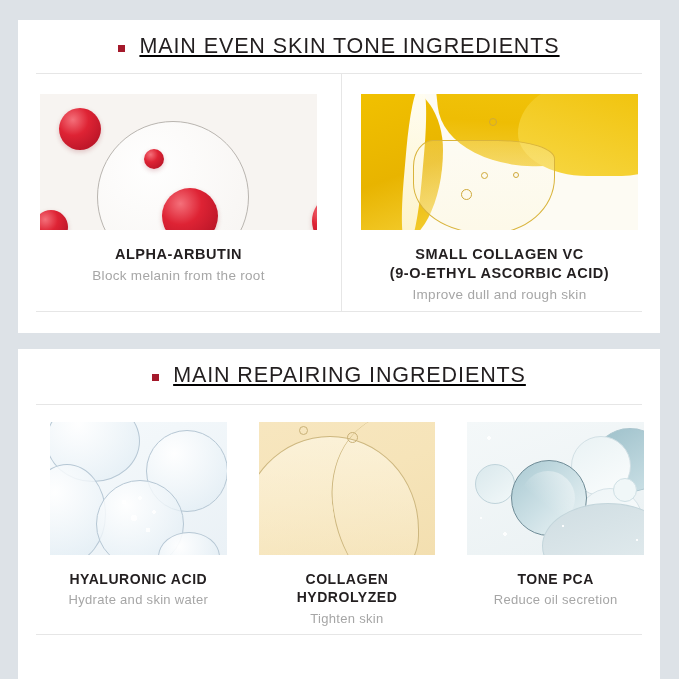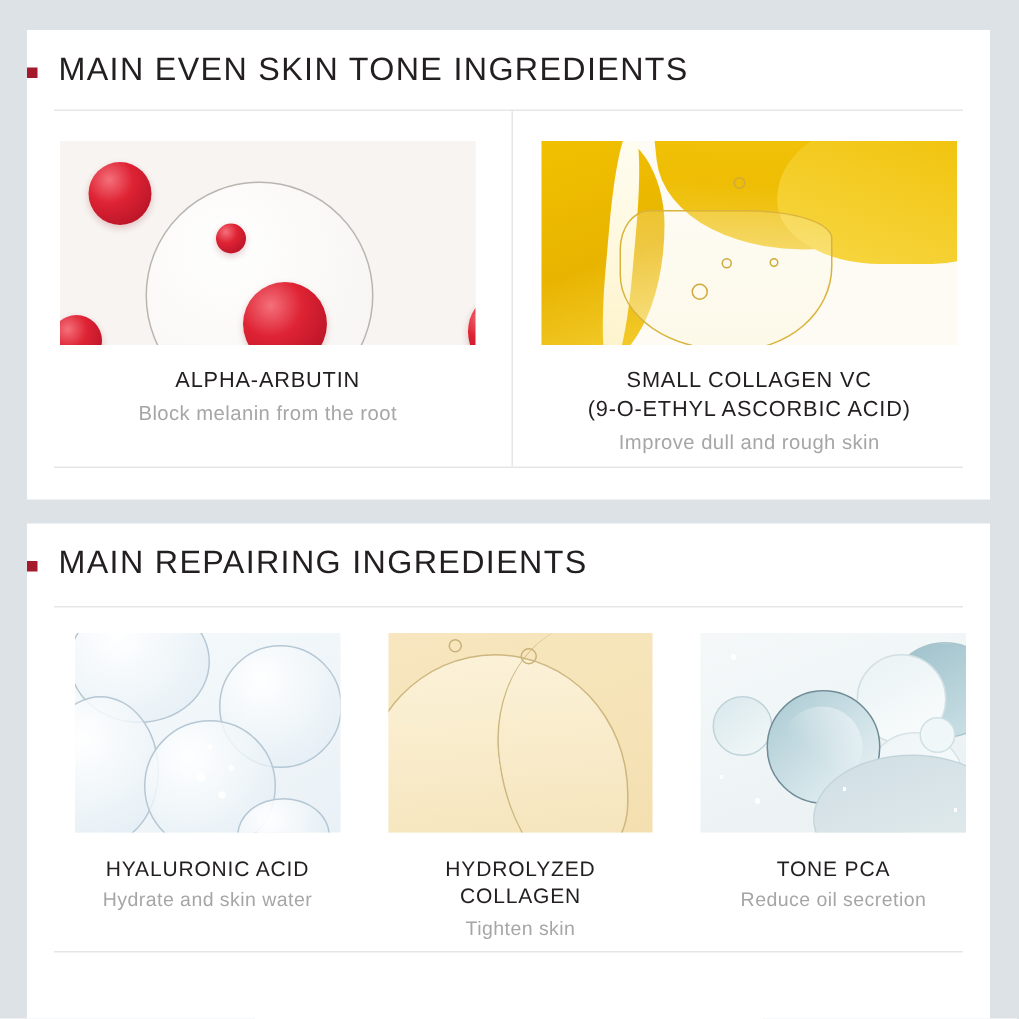--- a/index.html
+++ b/index.html
@@ -12,22 +12,23 @@
   .stage{position:relative;width:679px;height:679px;box-sizing:border-box;}
 
   .panel{
     position:absolute;left:18px;right:19px;
     background:#ffffff;
   }
   #panel-top{top:20px;height:313px;}
   #panel-bottom{top:349px;height:378px;}
 
   .section-head{
-    display:flex;align-items:center;
+    display:flex;align-items:center;justify-content:center;
     height:53px;
+    text-decoration:underline;
   }
   .bullet{
     width:7px;height:7px;background:#a4192b;
     margin-right:14px;margin-top:3px;flex:none;
   }
   .section-title{
     font-size:21.5px;letter-spacing:.9px;color:#231f20;
     font-weight:400;white-space:nowrap;
   }
   .rule{
@@ -59,21 +60,21 @@
     width:100%;position:relative;overflow:hidden;
     background:#f4f2ef;
   }
   #cards-top .thumb{height:136px;}
   #cards-bottom .thumb{height:133px;}
 
   .cap{
     margin-top:15px;text-align:center;line-height:1.32;
   }
   .cap-title{
-    font-size:14.5px;letter-spacing:.55px;color:#231f20;font-weight:400;
+    font-size:14.5px;letter-spacing:.55px;color:#231f20;font-weight:700;
   }
   #cards-bottom .cap-title{font-size:14px;}
   .cap-sub{
     font-size:13.5px;letter-spacing:.3px;color:#a6a6a6;margin-top:3px;
   }
   #cards-bottom .cap-sub{font-size:13px;}
 
   
   .t-berry{background:#f7f4f1;}
   .t-berry .dome{
@@ -310,22 +311,22 @@
       </div>
 
       <div class="card">
         <div class="thumb t-collagen">
           <div class="drop"></div>
           <div class="edge"></div>
           <div class="s1"></div>
           <div class="s2"></div>
         </div>
         <div class="cap">
+          <div class="cap-title">COLLAGEN</div>
           <div class="cap-title">HYDROLYZED</div>
-          <div class="cap-title">COLLAGEN</div>
           <div class="cap-sub">Tighten skin</div>
         </div>
       </div>
 
       <div class="card">
         <div class="thumb t-zinc">
           <div class="zb z5"></div>
           <div class="zb z3"></div>
           <div class="zb z4"></div>
           <div class="zb z2"></div>

